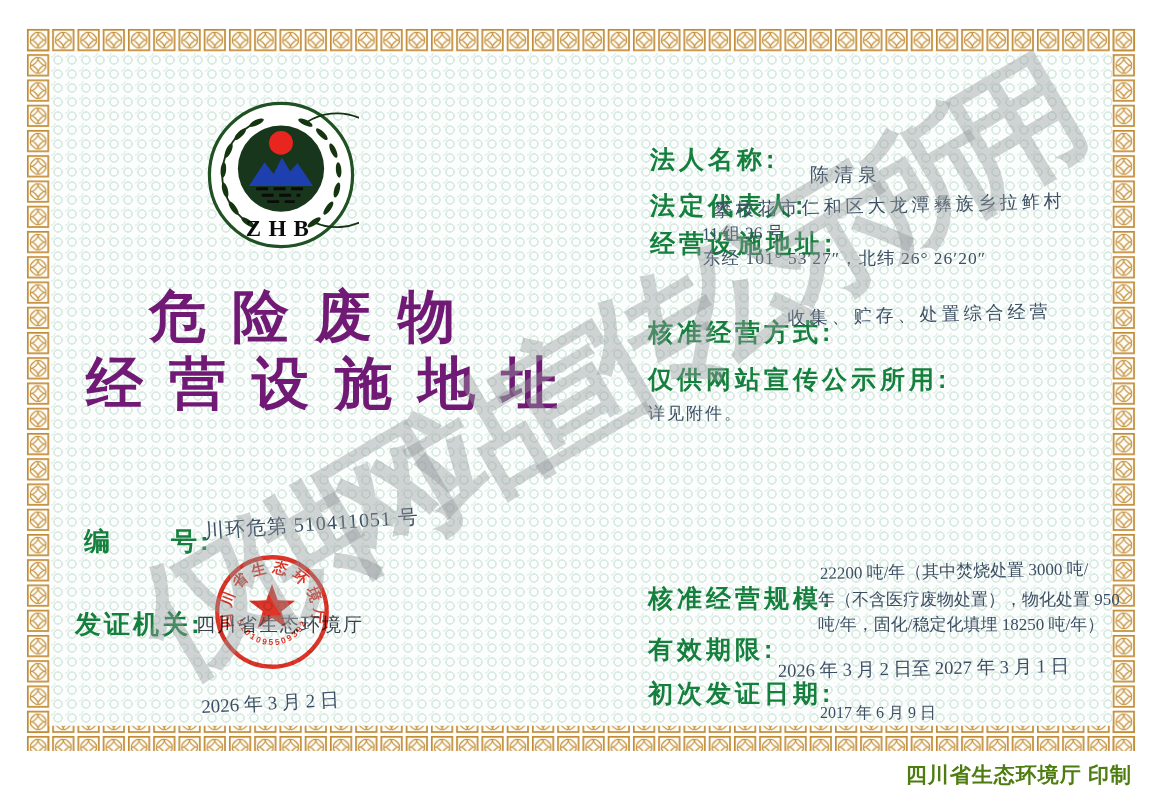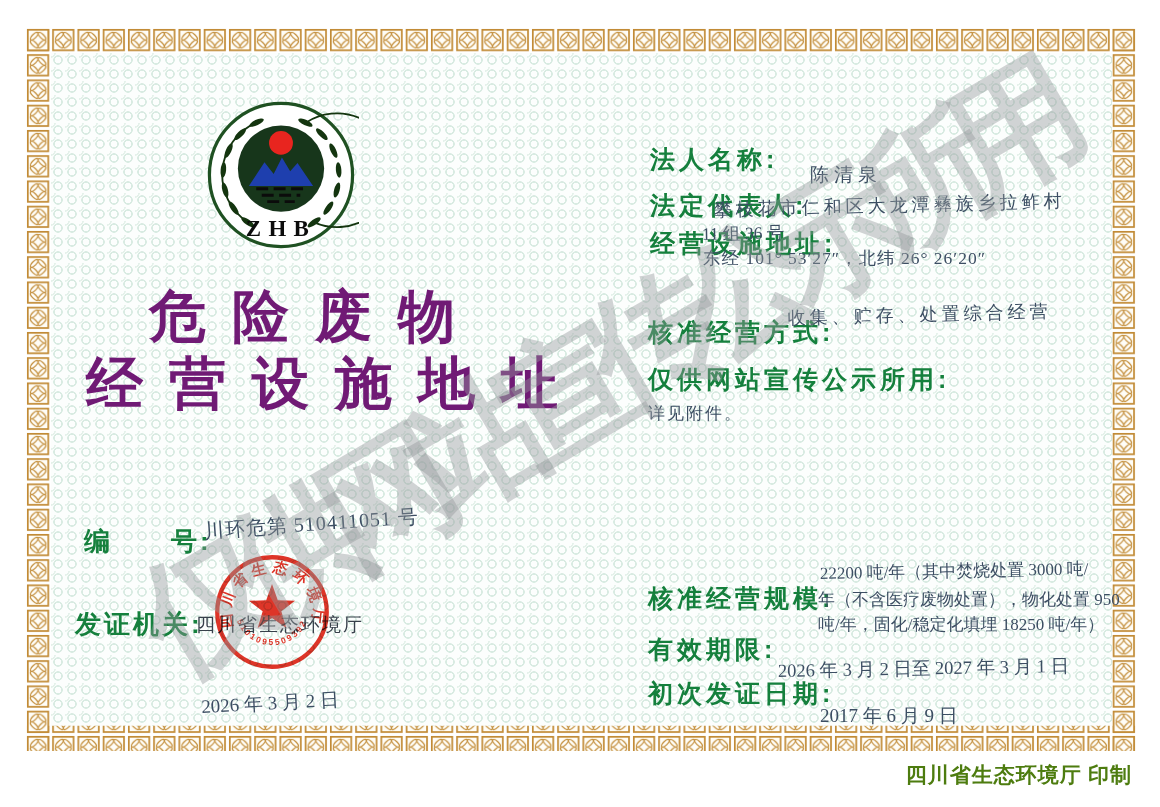--- a/index.html
+++ b/index.html
@@ -36,21 +36,21 @@
   .v-rep{left:810px;top:162px;font-size:19px;letter-spacing:5px;}
   .v-addr1{left:714px;top:198px;font-size:18px;letter-spacing:4px;transform:rotate(-1.5deg);}
   .v-addr2{left:702px;top:222px;font-size:17.5px;transform:rotate(-1deg);}
   .v-addr3{left:703px;top:246px;font-size:17.5px;letter-spacing:1px;}
   .v-mode{left:788px;top:306px;font-size:18px;letter-spacing:4px;transform:rotate(-1.5deg);}
   .v-cat{left:648px;top:402px;font-size:17px;letter-spacing:2px;}
   .v-scale1{left:820px;top:562px;font-size:17px;transform:rotate(-1deg);}
   .v-scale2{left:818px;top:588px;font-size:17px;}
   .v-scale3{left:818px;top:613px;font-size:17px;}
   .v-valid{left:778px;top:658px;font-size:18.5px;transform:rotate(-1deg);}
-  .v-first{left:820px;top:703px;font-size:19px;}
+  .v-first{left:820px;top:703px;font-size:16px;}
   .v-number{left:205px;top:518px;font-size:20px;letter-spacing:1px;transform:rotate(-4deg);}
   .v-authority{left:196px;top:612px;font-size:19px;letter-spacing:2px;color:#37404b;}
   .v-issuedate{left:202px;top:694px;font-size:19px;transform:rotate(-3deg);}
   .l-number{left:84px;top:524px;}
   .l-authority{left:75px;top:607px;}
   .l-issuedate{left:75px;top:671px;}
   .l-legalname{left:650px;top:143px;}
   .l-legalrep{left:650px;top:189px;}
   .l-address{left:650px;top:227px;}
   .l-mode{left:648px;top:316px;}

